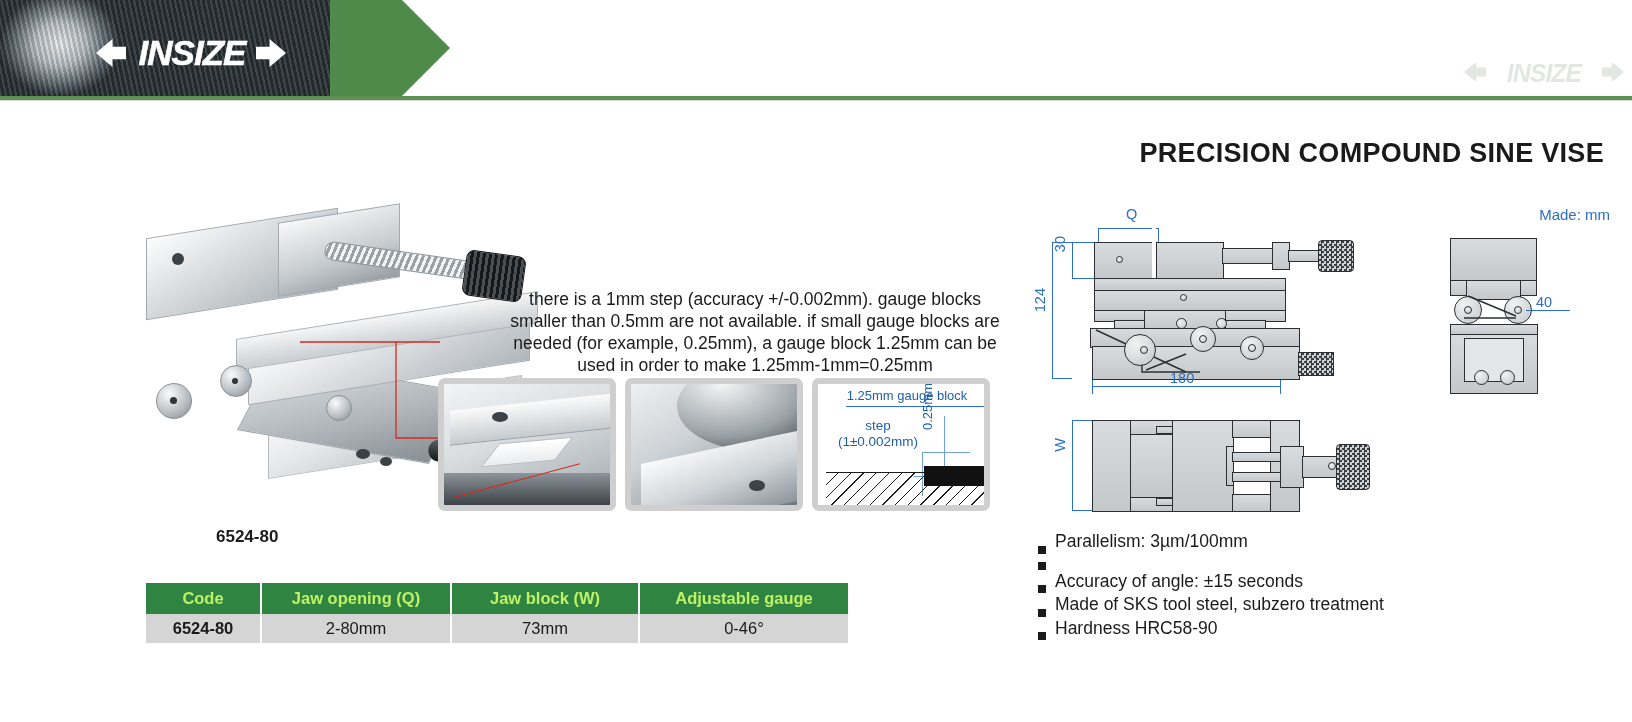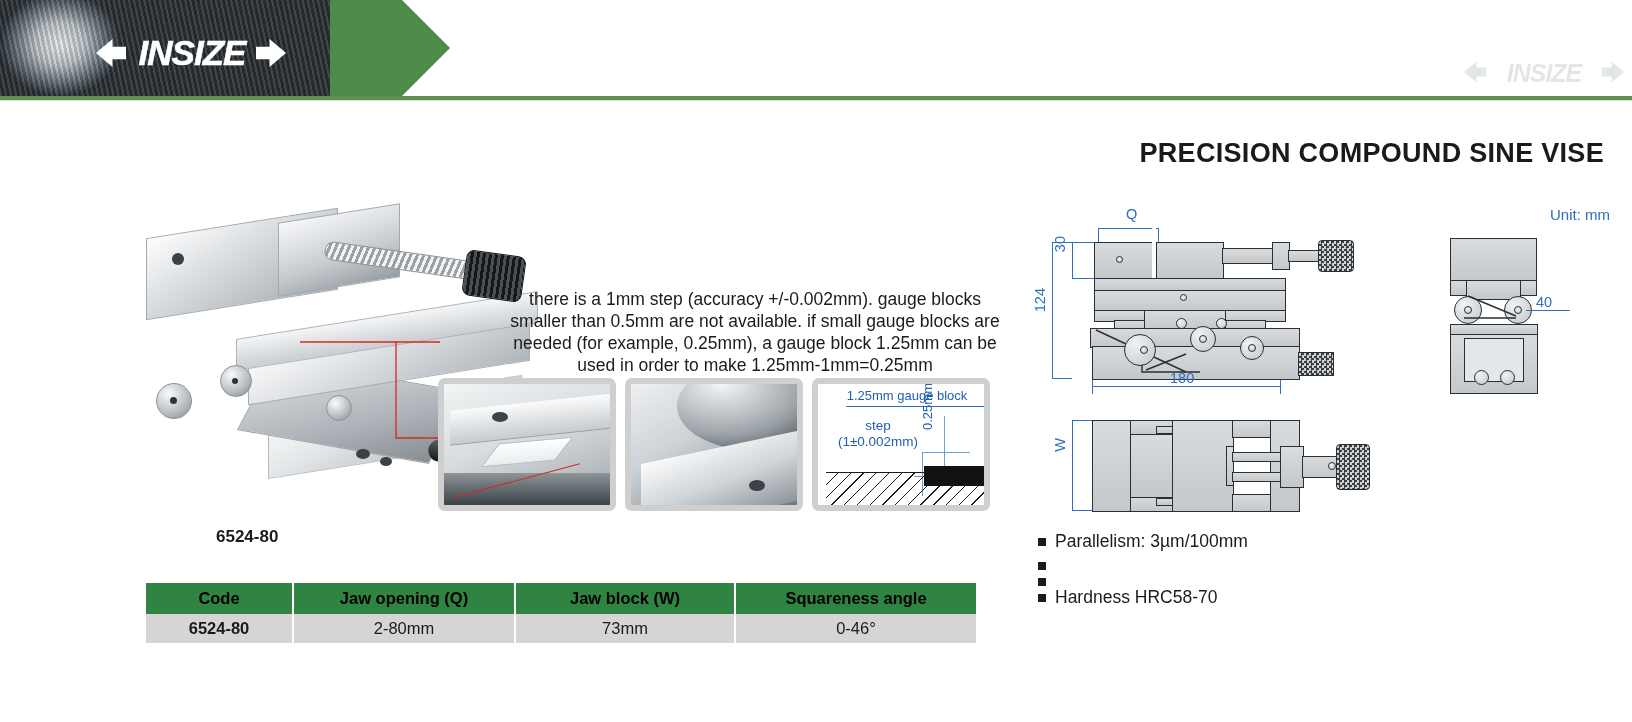--- a/index.html
+++ b/index.html
@@ -122,21 +122,21 @@
   .t3vert{position:absolute;left:102px;top:30px;width:72px;height:16px;color:#1f5fae;font-size:13px;
       writing-mode:vertical-rl;transform:rotate(180deg);}
   .t3blue{position:absolute;background:#6d9fd8;}
 
   
   .model{position:absolute;left:216px;top:527px;font-size:17px;font-weight:bold;color:#1b1b1b;}
 
   
   .spec{position:absolute;left:146px;top:583px;border-collapse:collapse;
       font-size:16.5px;}
-  .spec th{background:#2f8442;color:#000000;font-weight:bold;padding:6px 26px;
+  .spec th{background:#2f8442;color:#bef264;font-weight:bold;padding:6px 10px;
       border-right:2px solid #fff;text-align:center;}
   .spec th:last-child{border-right:0;}
   .spec td{background:#d5d5d5;color:#1b1b1b;padding:5px 10px;text-align:center;
       border-right:2px solid #fff;}
   .spec td:last-child{border-right:0;margin-left:23px;}
   .spec td.code{font-weight:bold;}
   .w-code{width:94px;}.w-q{width:168px;}.w-w{width:166px;}.w-a{width:188px;}
 
   
   .drawings{position:absolute;left:1030px;top:198px;width:590px;height:320px;}
@@ -146,21 +146,21 @@
   .part{position:absolute;background:linear-gradient(180deg,#d9dcde,#c4c8cb);border:1.4px solid #2b2f33;}
   .part-l{position:absolute;background:#e4e7e9;border:1.3px solid #2b2f33;}
   .knurl{position:absolute;border:1.3px solid #2b2f33;
       background:repeating-conic-gradient(#3a3f43 0% 25%,#cfd3d6 0% 50%) 0 0/5px 5px;}
   .circ{position:absolute;border-radius:50%;border:1.6px solid #2b2f33;
       background:radial-gradient(circle at 35% 30%,#f0f2f3,#c3c7ca);}
   .vrot{writing-mode:vertical-rl;transform:rotate(180deg);}
 
   
   .features{position:absolute;left:1038px;top:530px;font-size:17.5px;line-height:23.5px;color:#1b1b1b;}
-  .feature{display:flex;align-items:flex-start;gap:9px;}
+  .feature{display:flex;align-items:flex-end;gap:9px;}
   .bsq{width:8px;height:8px;background:#1b1b1b;margin-top:8px;flex:0 0 auto;}
 </style>
 </head>
 <body>
 
 <div class="header">
   <div class="header-photo"></div>
   <div class="header-green"></div>
   <div class="logo">
     <div class="logo-arrow-l"></div>
@@ -238,36 +238,36 @@
 </div>
 
 <div class="model">6524-80</div>
 
 <table class="spec">
   <thead>
     <tr>
       <th class="w-code">Code</th>
       <th class="w-q">Jaw opening (Q)</th>
       <th class="w-w">Jaw block (W)</th>
-      <th class="w-a">Squareness angle</th>
+      <th class="w-a">Adjustable gauge</th>
     </tr>
   </thead>
   <tbody>
     <tr>
       <td class="code">6524-80</td>
       <td>2-80mm</td>
       <td>73mm</td>
       <td>0-46°</td>
     </tr>
   </tbody>
 </table>
 
 <div class="drawings">
 
-  <div class="unit">Unit: mm</div>
+  <div class="unit">Made: mm</div>
 
   <div>
 
     <div class="dimtxt" style="left:96px;top:8px;">Q</div>
     <div class="dl" style="left:68px;top:30px;width:1px;height:16px;"></div>
     <div class="dl" style="left:128px;top:30px;width:1px;height:16px;"></div>
     <div class="dl" style="left:68px;top:30px;width:60px;height:1px;"></div>
 
     <div class="dimtxt vrot" style="left:22px;top:38px;">30</div>
     <div class="dl" style="left:42px;top:44px;width:1px;height:36px;"></div>
@@ -368,18 +368,23 @@
 <div class="features">
   <div class="feature">
     <span class="bsq"></span>
     <span>Parallelism: 3µm/100mm</span>
   </div>
   <div class="feature">
     <span class="bsq"></span>
   </div>
   <div class="feature">
     <span class="bsq"></span>
-  </div>
-  <div class="feature">
-    <span class="bsq"></span>
-    <span>Hardness HRC58-70</span>
+    <span>Accuracy of angle: ±15 seconds</span>
+  </div>
+  <div class="feature">
+    <span class="bsq"></span>
+    <span>Made of SKS tool steel, subzero treatment</span>
+  </div>
+  <div class="feature">
+    <span class="bsq"></span>
+    <span>Hardness HRC58-90</span>
   </div>
 </div>
 
 </body></html>

